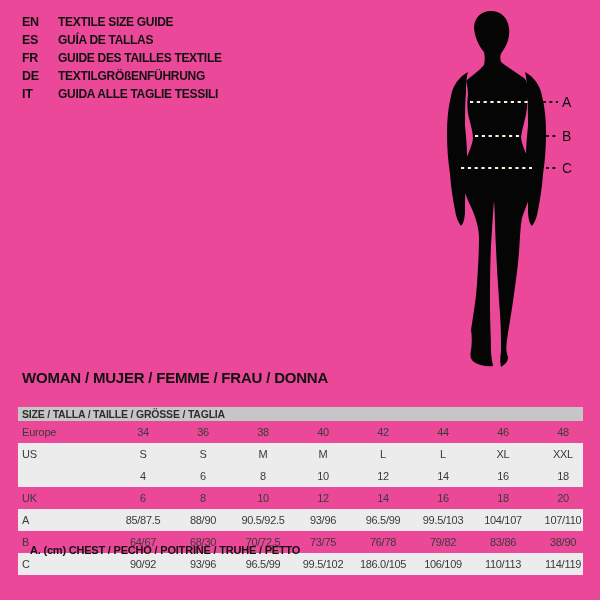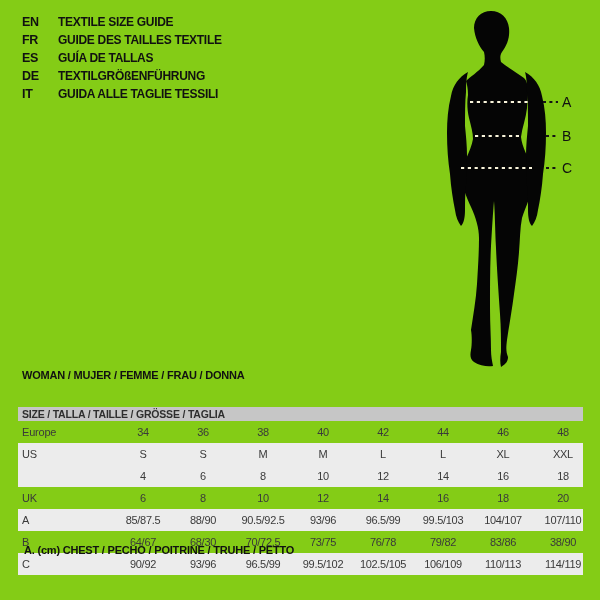--- a/index.html
+++ b/index.html
@@ -1,60 +1,60 @@
 <!DOCTYPE html>
 <html><head>
 <meta charset="utf-8">
 <style>
   html,body{margin:0;padding:0;background:#fff;}
-  .page{position:relative;width:600px;height:600px;background:#84cc16;
+  .page{position:relative;width:600px;height:600px;background:#ec4899;
         font-family:"Liberation Sans",sans-serif;color:#111;overflow:hidden;}
 
   
   .lang-block{position:absolute;left:22px;top:13px;}
   .lang-row{display:flex;height:18px;align-items:center;}
   .lang-code{width:36px;font-weight:700;font-size:12.5px;letter-spacing:-0.3px;}
   .lang-label{font-weight:700;font-size:12px;letter-spacing:-0.3px;white-space:nowrap;}
 
   
   .figure-svg{position:absolute;left:0;top:0;}
 
   
-  .section-title{position:absolute;left:22px;top:369px;font-size:11px;font-weight:700;
+  .section-title{position:absolute;left:22px;top:369px;font-size:15px;font-weight:700;
                  letter-spacing:-0.2px;white-space:nowrap;}
 
   
   .size-table{position:absolute;left:18px;top:394px;width:565px;font-size:11px;color:#3a3a3a;}
   .thead{height:14px;display:flex;align-items:center;padding-left:4px;
          font-weight:700;font-size:10.5px;color:#2e2e2e;letter-spacing:-0.2px;margin-top:13px;}
   .trow{display:grid;grid-template-columns:95px repeat(8,60px);height:22px;align-items:center;}
   .tlabel{padding-left:4px;letter-spacing:-0.2px;}
   .tcell{text-align:center;letter-spacing:-0.3px;}
 
   
-  .legend{position:absolute;left:24px;top:543px;}
+  .legend{position:absolute;left:30px;top:543px;}
   .legend-line{font-size:11px;font-weight:700;line-height:14.8px;letter-spacing:-0.2px;white-space:nowrap;}
 </style>
 </head>
 <body>
 
 <div class="page">
 
   <div class="lang-block">
       <div class="lang-row">
         <span class="lang-code">EN</span>
         <span class="lang-label">TEXTILE SIZE GUIDE</span>
       </div>
       <div class="lang-row">
+        <span class="lang-code">ES</span>
+        <span class="lang-label">GUÍA DE TALLAS</span>
+      </div>
+      <div class="lang-row">
         <span class="lang-code">FR</span>
         <span class="lang-label">GUIDE DES TAILLES TEXTILE</span>
-      </div>
-      <div class="lang-row">
-        <span class="lang-code">ES</span>
-        <span class="lang-label">GUÍA DE TALLAS</span>
       </div>
       <div class="lang-row">
         <span class="lang-code">DE</span>
         <span class="lang-label">TEXTILGRÖßENFÜHRUNG</span>
       </div>
       <div class="lang-row">
         <span class="lang-code">IT</span>
         <span class="lang-label">GUIDA ALLE TAGLIE TESSILI</span>
       </div>
     </div>
@@ -219,21 +219,21 @@
           <div class="tcell">79/82</div>
           <div class="tcell">83/86</div>
           <div class="tcell">38/90</div>
         </div>
         <div class="trow" style="background: rgb(236, 236, 236);">
           <div class="tlabel">C</div>
           <div class="tcell">90/92</div>
           <div class="tcell">93/96</div>
           <div class="tcell">96.5/99</div>
           <div class="tcell">99.5/102</div>
-          <div class="tcell">102.5/105</div>
+          <div class="tcell">186.0/105</div>
           <div class="tcell">106/109</div>
           <div class="tcell">110/113</div>
           <div class="tcell">114/119</div>
         </div>
       </div>
   </div>
 
   <div class="legend">
       <div class="legend-line">A. (cm) CHEST / PECHO / POITRINE / TRUHE / PETTO</div>
     </div>

